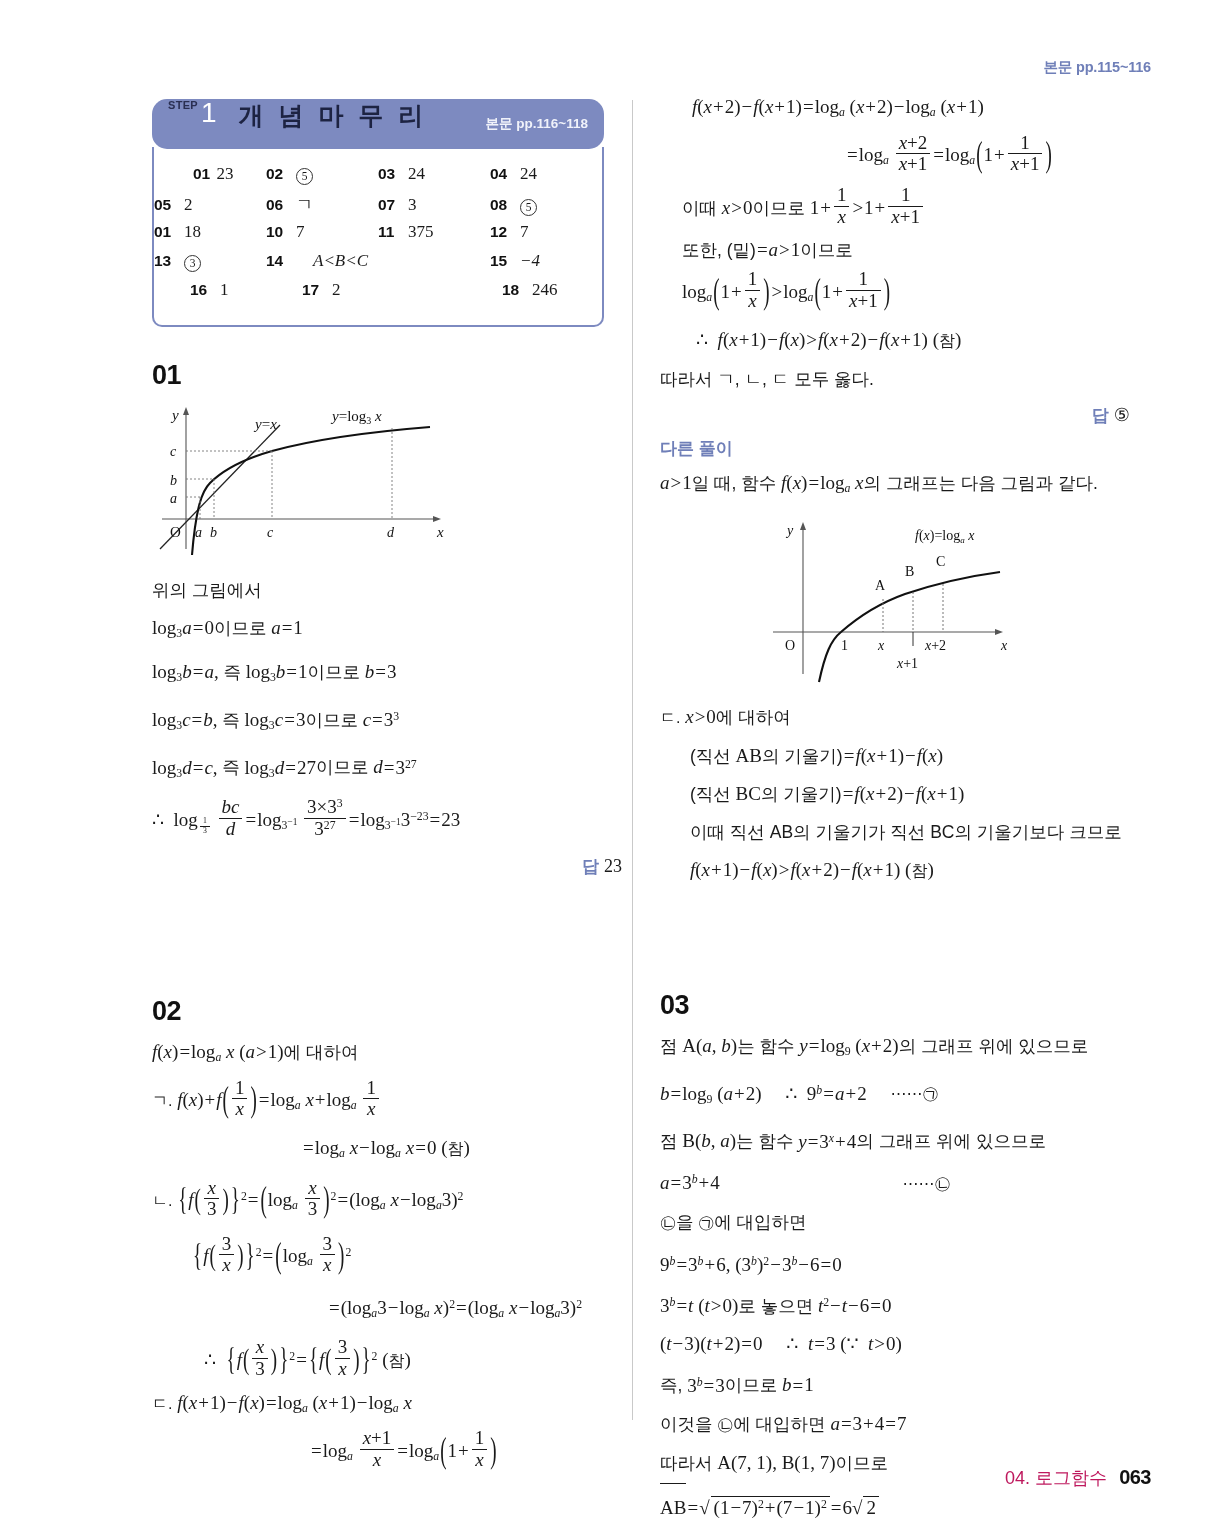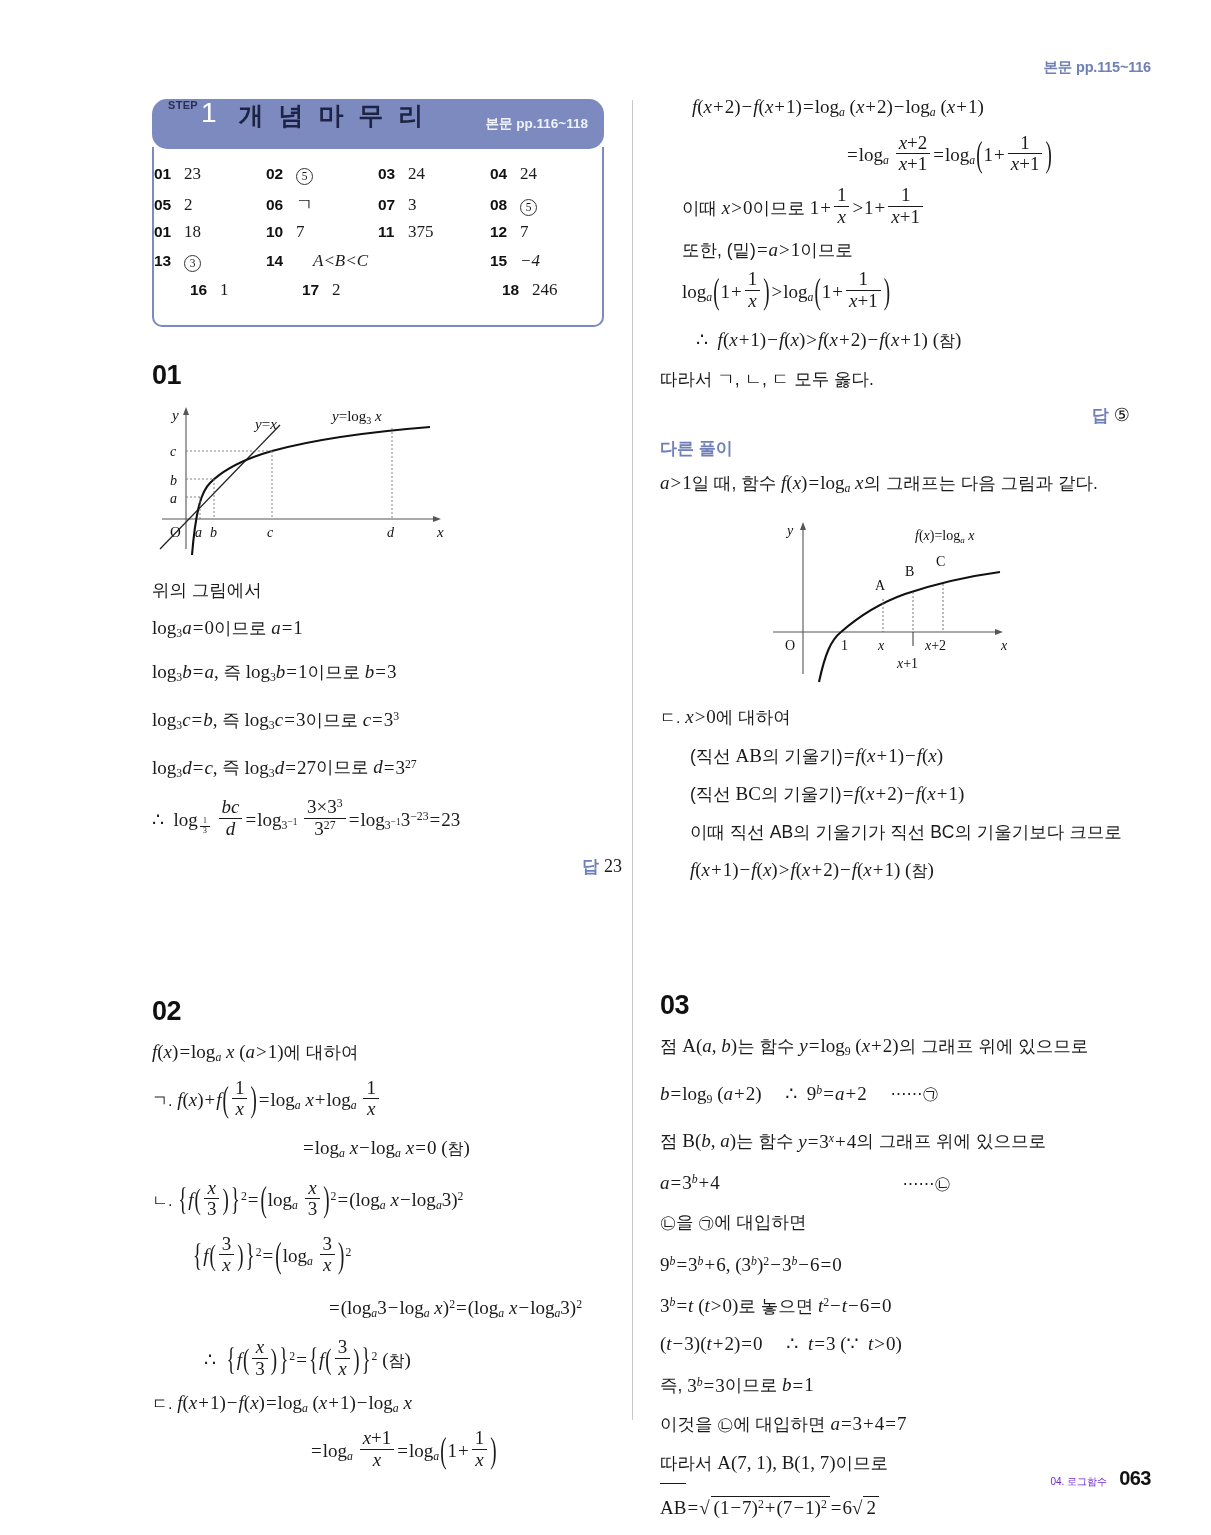--- a/index.html
+++ b/index.html
@@ -133,21 +133,21 @@
   }
 
   .fig { margin: 6px 0 10px 0; }
 
   
   .footer {
     position: absolute; right: 60px; bottom: 45px;
     font-family: "Liberation Sans", sans-serif;
     display: flex; align-items: baseline; gap: 12px;
   }
-  .footer .chap { font-size: 10px; color: #6d28d9; margin-top: 16px; }
+  .footer .chap { font-size: 18px; color: #be185d; margin-top: 16px; }
   .footer .pg { font-size: 20px; font-weight: 700; color: #111; letter-spacing: -0.5px; }
 </style>
 </head>
 <body>
 
 <div class="page">
 
   <div class="top-ref">본문 pp.115~116</div>
 
   <div class="divider"></div>
@@ -155,21 +155,21 @@
   <div class="step-wrap">
     <div class="step-head">
       <span class="step-kw">STEP</span>
       <span class="step-num">1</span>
       <span class="step-title">개 념 마 무 리</span>
       <span class="step-ref">본문 pp.116~118</span>
     </div>
     <div class="step-body">
       <div id="answer-rows">
           <div class="ans-row">
-            <div class="ans-cell" style="width: 112px;"><span class="ans-no">01</span><span class="ans-val">23</span></div>
+            <div class="ans-cell" style="width: 112px; text-align: center;"><span class="ans-no">01</span><span class="ans-val">23</span></div>
             <div class="ans-cell" style="width: 112px;"><span class="ans-no">02</span><span class="circnum">5</span></div>
             <div class="ans-cell" style="width: 112px;"><span class="ans-no">03</span><span class="ans-val">24</span></div>
             <div class="ans-cell" style="width: 112px;"><span class="ans-no">04</span><span class="ans-val">24</span></div>
           </div>
           <div class="ans-row">
             <div class="ans-cell" style="width: 112px;"><span class="ans-no">05</span><span class="ans-val">2</span></div>
             <div class="ans-cell" style="width: 112px;"><span class="ans-no">06</span><span class="ans-val">ㄱ</span></div>
             <div class="ans-cell" style="width: 112px;"><span class="ans-no">07</span><span class="ans-val">3</span></div>
             <div class="ans-cell" style="width: 112px;"><span class="ans-no">08</span><span class="circnum">5</span></div>
           </div>

